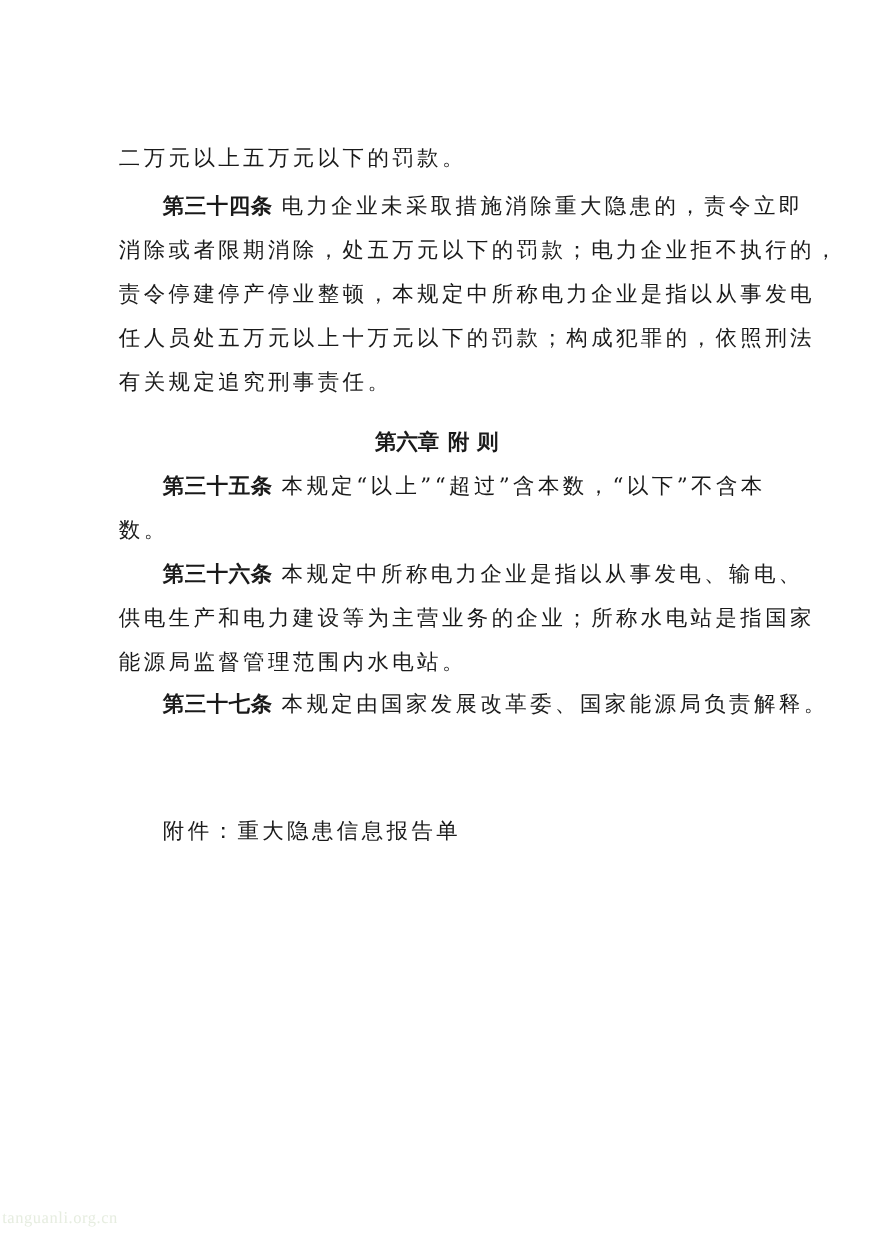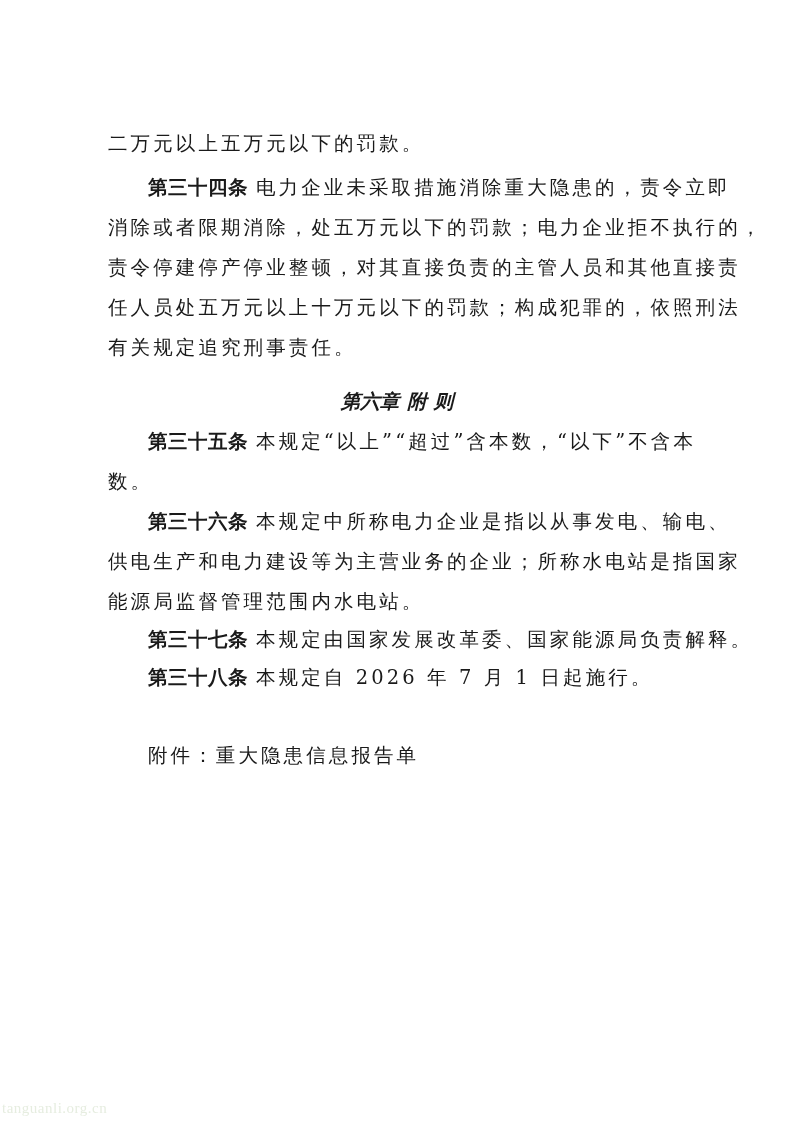--- a/index.html
+++ b/index.html
@@ -1,36 +1,36 @@
 <!DOCTYPE html>
 <html><head>
 <meta charset="utf-8">
 <style>
   html, body { margin: 0; padding: 0; background: #ffffff; }
   body { width: 794px; height: 1123px; position: relative; overflow: hidden; font-family: "DejaVu Serif", "Liberation Serif", serif; color: #1a1a1a; }
   .page { position: absolute; left: 0; top: 0; width: 794px; height: 1123px; }
   .line { position: absolute; left: 108px; width: 580px; font-size: 19.5px; line-height: 24px; white-space: nowrap; letter-spacing: 3.1px; }
   .indent { left: 148px; }
   .bold { font-family: Liberation Serif, serif; font-weight: bold; letter-spacing: 0.5px; margin-right: 8px; }
-  .heading { position: absolute; left: 0; width: 794px; text-align: center; font-family: "DejaVu Sans", "Liberation Sans", sans-serif; font-weight: bold; font-size: 19.5px; line-height: 24px; font-style: italic; }
+  .heading { position: absolute; left: 0; width: 794px; text-align: center; font-family: "DejaVu Sans", "Liberation Sans", sans-serif; font-weight: bold; font-size: 19.5px; line-height: 24px; }
   .heading span { margin: 0 4px; }
   .watermark { position: absolute; left: 2px; top: 1100px; font-family: Liberation Serif, serif; font-size: 15px; color: #e6ede0; letter-spacing: 0.5px; }
 </style>
 </head>
 <body>
 
 <div class="page">
 
   <div class="line" style="top:132px;">二万元以上五万元以下的罚款。</div>
 
   <div class="line indent" style="top:176px;">
     <span class="bold">第三十四条</span><span>电力企业未采取措施消除重大隐患的，责令立即</span>
   </div>
   <div class="line" style="top:216px;">消除或者限期消除，处五万元以下的罚款；电力企业拒不执行的，</div>
-  <div class="line" style="top:256px;">责令停建停产停业整顿，对其直接负责的主管人员和其他直接责</div>
+  <div class="line" style="top:256px;">责令停建停产停业整顿，本规定中所称电力企业是指以从事发电</div>
   <div class="line" style="top:296px;">任人员处五万元以上十万元以下的罚款；构成犯罪的，依照刑法</div>
   <div class="line" style="top:336px;">有关规定追究刑事责任。</div>
 
   <div class="heading" style="top:390px;">
     <span>第六章</span><span>附 则</span>
   </div>
 
   <div class="line indent" style="top:430px;">
     <span class="bold">第三十五条</span><span>本规定“以上”“超过”含本数，“以下”不含本</span>
   </div>
@@ -39,20 +39,17 @@
   <div class="line indent" style="top:510px;">
     <span class="bold">第三十六条</span><span>本规定中所称电力企业是指以从事发电、输电、</span>
   </div>
   <div class="line" style="top:550px;">供电生产和电力建设等为主营业务的企业；所称水电站是指国家</div>
   <div class="line indent" style="top:628px;">
     <span class="bold">第三十七条</span><span>本规定由国家发展改革委、国家能源局负责解释。</span>
   </div>
 
   <div class="line" style="top:590px;">能源局监督管理范围内水电站。</div>
 
-  <div class="line indent" style="top:666px;">
-    <span class="bold">第三十八条</span><span>本规定自 2026 年 7 月 1 日起施行。</span>
-  </div>
 
   <div class="line indent" style="top:744px;">附件：重大隐患信息报告单</div>
 
   <div class="watermark">tanguanli.org.cn</div>
 </div>
 
 </body></html>

